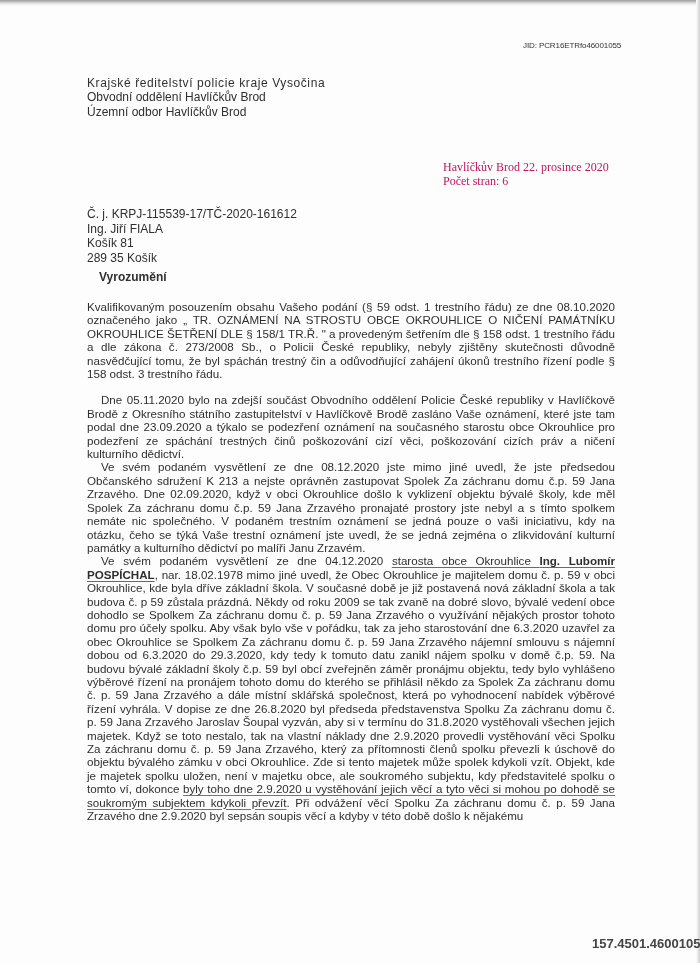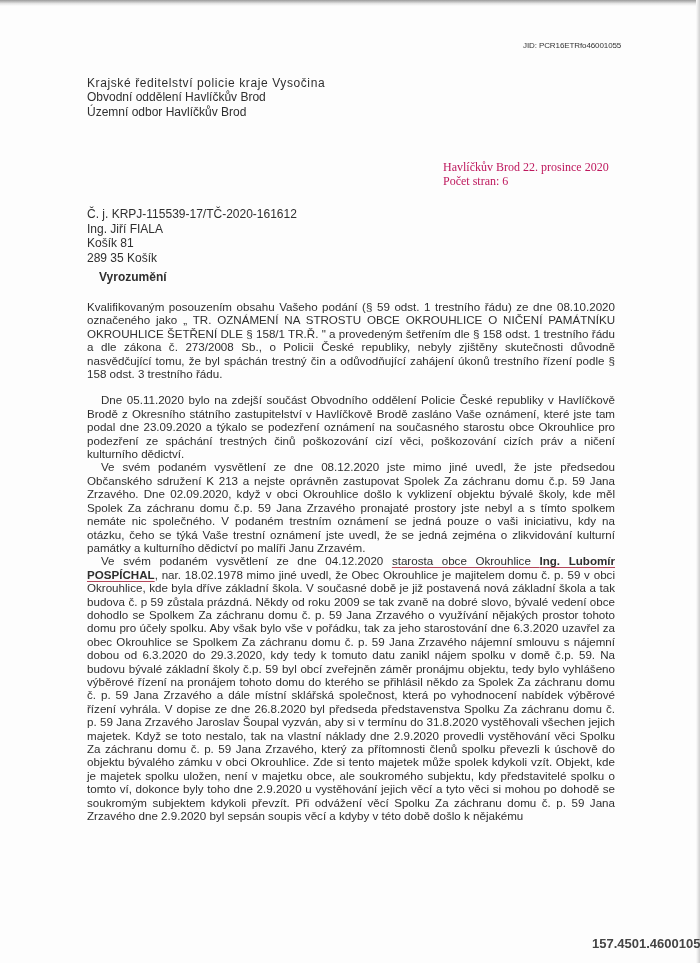--- a/index.html
+++ b/index.html
@@ -43,21 +43,21 @@
   .body {
     position: absolute; left: 87px; top: 294px; width: 528px;
     font-size: 11.6px; line-height: 13.4px; color: #2f2f2f;
     text-align: justify;
     margin-top: 6px;
   }
   .body p { margin: 0; }
   .body p.indent { text-indent: 14px; }
   .body p.gap { margin-top: 13px; }
   .u-red { text-decoration: underline; text-decoration-color: #b4465a; text-underline-offset: 2px; }
-  .u-blue { text-decoration-color: #6b6fa8; text-underline-offset: 2px; }
+  .u-blue { text-decoration: underline; text-decoration-color: #6b6fa8; text-underline-offset: 2px; }
   .bold { font-weight: bold; }
   .footer-code {
     position: absolute; left: 592px; top: 936px; font-size: 13px; color: #444; font-weight: bold;
   }
 </style>
 </head>
 <body>
 
 <div class="scan-edge-top"></div>
 <div class="scan-edge-right"></div>

